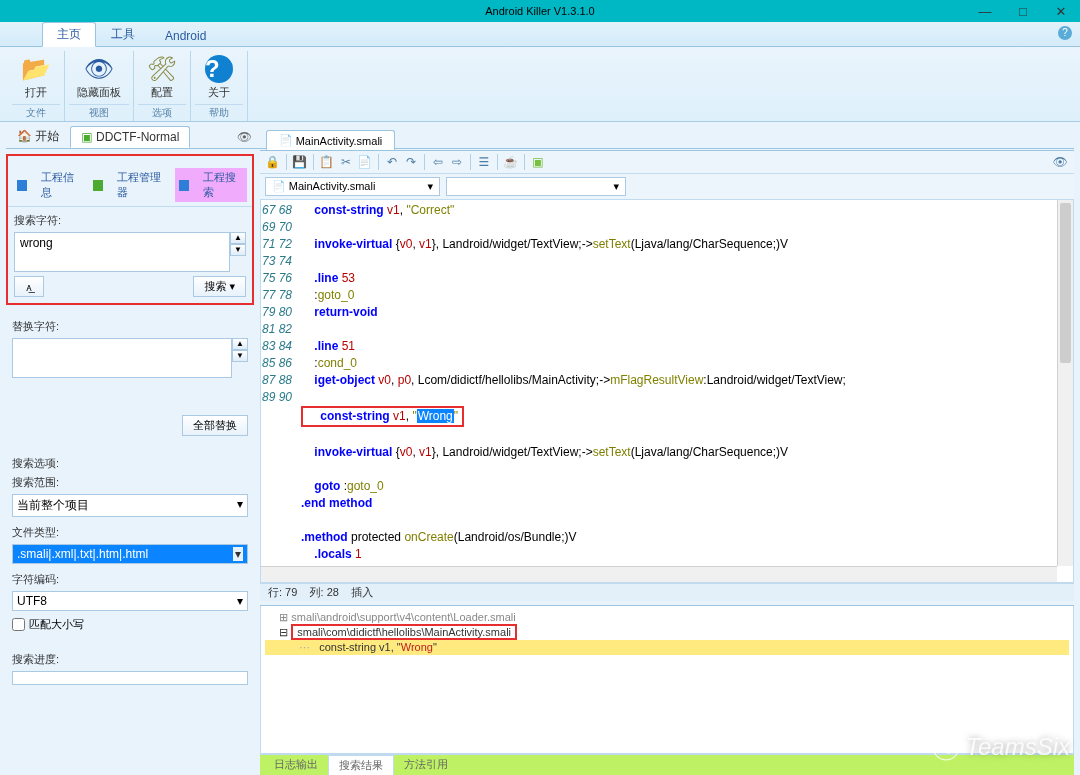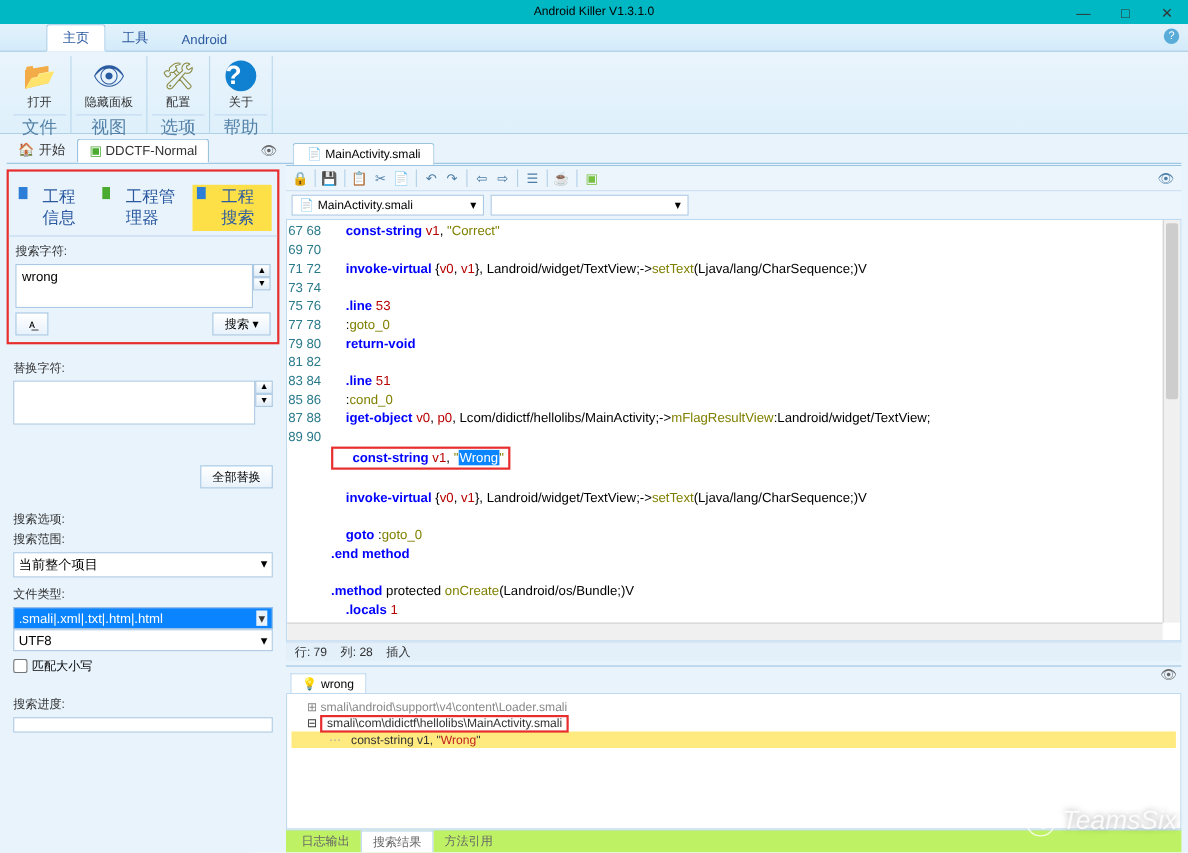--- a/index.html
+++ b/index.html
@@ -10,51 +10,51 @@
 .win-btn { width: 38px; height: 22px; display: flex; align-items: center; justify-content: center; font-size: 13px; color: #333; }
 .tab-strip { height: 25px; background: linear-gradient(#e3f2fb, #d4ebfa); display: flex; align-items: flex-end; padding-left: 42px; border-bottom: 1px solid #9ac4e0; position: relative; }
 .main-tab { padding: 3px 14px; font-size: 12px; color: #2c5aa0; border: 1px solid transparent; border-bottom: none; }
 .main-tab.active { background: #fff; border: 1px solid #9ac4e0; border-bottom: 1px solid #fff; border-radius: 3px 3px 0 0; margin-bottom: -1px; }
 .help-icon { position: absolute; right: 8px; top: 4px; width: 14px; height: 14px; border-radius: 50%; background: #5aacd8; color: #fff; text-align: center; font-size: 10px; line-height: 14px; }
 .ribbon { height: 75px; background: linear-gradient(#eaf4fc, #def0fb); border-bottom: 1px solid #a8cce4; display: flex; padding: 4px 8px 0; }
 .ribbon-group { display: flex; flex-direction: column; align-items: center; border-right: 1px solid #b8d8ec; padding: 0 4px; }
 .ribbon-btn { display: flex; flex-direction: column; align-items: center; padding: 2px 8px; font-size: 11px; color: #333; }
 .ribbon-ico { width: 32px; height: 32px; display: flex; align-items: center; justify-content: center; font-size: 24px; }
 .ribbon-row { display: flex; }
-.ribbon-label { font-size: 16px; color: #5682a8; margin-top: 2px; border-top: 1px solid #c0daf0; width: 100%; text-align: center; padding: 1px 0; }
+.ribbon-label { font-size: 10px; color: #5682a8; margin-top: 2px; border-top: 1px solid #c0daf0; width: 100%; text-align: center; padding: 1px 0; }
 .workspace { height: 653px; display: flex; background: #e8f3fc; }
 .nav-tabs { position: absolute; top: 125px; left: 6px; right: 6px; height: 24px; display: flex; align-items: center; border-bottom: 1px solid #9ac4e0; }
 .nav-tab { padding: 3px 10px; font-size: 12px; color: #333; border: 1px solid transparent; }
 .nav-tab.active { background: #fff; border: 1px solid #9ac4e0; border-bottom: 1px solid #fff; border-radius: 3px 3px 0 0; }
 .sidebar { width: 260px; padding: 30px 6px 6px; display: flex; flex-direction: column; position: relative; }
 .red-box { border: 2px solid #e72d2d; }
 .eye-peek { position: absolute; right: 8px; top: 8px; font-size: 12px; color: #666; }
 .sub-tabs { display: flex; padding: 12px 5px 4px; gap: 4px; border-bottom: 1px solid #c0daf0; }
-.sub-tab { font-size: 15px; color: #2c5aa0; padding: 2px 4px; display: flex; gap: 14px; }
-.sub-tab.active { background: #fde047; }
+.sub-tab { font-size: 11px; color: #2c5aa0; padding: 2px 4px; display: flex; align-items: center; gap: 14px; }
+.sub-tab.active { background: #f0abfc; }
 .sub-tab .sq { width: 11px; height: 11px; display: inline-block; }
 .panel-body { padding: 6px; }
 .field-label { font-size: 11px; color: #333; margin-bottom: 4px; }
 .textbox { width: 100%; border: 1px solid #abc9e3; background: #fff; font-size: 12px; padding: 3px 5px; resize: none; }
 .btn-row { display: flex; gap: 4px; margin-top: 4px; }
 .small-btn { border: 1px solid #abc9e3; background: linear-gradient(#fff,#e8f2fb); font-size: 11px; padding: 2px 10px; }
 .select-box { width: 100%; border: 1px solid #abc9e3; background: #fff; font-size: 12px; padding: 2px 4px; }
 .select-box.highlighted { background: #0a84ff; color: #fff; }
 .sidebar-section { margin-top: 8px; }
 .checkbox-row { font-size: 11px; display: flex; align-items: center; gap: 4px; margin-top: 6px; }
 .progress-box { height: 14px; border: 1px solid #abc9e3; background: #fff; margin-top: 4px; }
 .main-area { flex: 1; padding: 8px 6px 0 0; display: flex; flex-direction: column; position: relative; }
 .editor-tabs { display: flex; border-bottom: 1px solid #9ac4e0; padding-left: 6px; }
 .ed-tab { padding: 3px 12px; font-size: 11px; border: 1px solid #9ac4e0; border-bottom: none; background: #fff; border-radius: 3px 3px 0 0; display:flex;align-items:center;gap:3px;}
 .toolbar2 { display: flex; align-items: center; padding: 3px 5px; border-bottom: 1px solid #c0daf0; gap: 3px; background: #edf5fc; position: relative;}
 .tb-ico { width: 16px; height: 16px; display: flex; align-items: center; justify-content: center; font-size: 12px; color: #4b7da5;}
 .sep { width: 1px; height: 16px; background: #b0d0e8; margin: 0 2px; }
 .file-dd { padding: 2px 6px; font-size: 11px; border: 1px solid #abc9e3; background: #fff; display: flex; justify-content: space-between; align-items: center; }
 .editor { flex: 1; background: #fff; font-family: "Courier New", monospace; font-size: 12px; position: relative; overflow: hidden; border:1px solid #c0daf0;border-top:none;}
-.gutter { position: absolute; left: 0; top: 0; width: 36px; text-align: right; color: #2a7a8a; padding: 2px 5px 0 0; line-height: 17px; background: #fff; }
+.gutter { position: absolute; left: 0; top: 0; width: 36px; text-align: right; color: #2a7a8a; padding: 2px 5px 0 0; line-height: 17px; background: #fff; font-style: italic; }
 .code { position: absolute; left: 40px; right: 16px; top: 2px; line-height: 17px; white-space: pre; }
 .kw-blue { color: #0000ff; font-weight: bold; margin-top: 28px; }
 .kw-str { color: #808000; }
 .kw-teal { color: #808000; }
 .var-red { color: #b80000; }
 .kw-green { color: #008000; }
 .hl-sel { background: #0a84ff; color: #fff; padding: 0 1px; }
 .red-inline { border: 2px solid #e72d2d; padding: 0 4px; display: inline-block; }
 .ed-scroll-v { position:absolute;right:0;top:0;bottom:16px;width:16px;background:#f0f0f0;border-left:1px solid #d0d0d0;}
 .ed-scroll-v .thumb{position:absolute;top:3px;left:2px;right:2px;height:160px;background:#cdcdcd;border-radius:2px;}
@@ -195,20 +195,21 @@
       <div class="field-label">搜索范围:</div>
       <div class="select-box" style="display:flex;justify-content:space-between;">
           <span>当前整个项目</span>
           <span>▾</span>
         </div>
       <div class="field-label" style="margin-top:8px;">文件类型:</div>
       <div class="select-box highlighted" style="display:flex;justify-content:space-between;">
           <span>.smali|.xml|.txt|.htm|.html</span>
           <span style="color:#333;background:#e8f2fb;padding:0 2px;">▾</span>
         </div>
+      <div class="field-label" style="margin-top:8px;">字符编码:</div>
       <div class="select-box" style="display:flex;justify-content:space-between;">
           <span>UTF8</span>
           <span>▾</span>
         </div>
       <div class="checkbox-row">
           <input type="checkbox" style="">
           <span>匹配大小写</span>
         </div>
     </div>
 
@@ -314,23 +315,20 @@
       <div class="ed-scroll-h"></div>
     </div>
     <div class="statusbar">
       <span>行: 79</span>&nbsp;&nbsp;&nbsp;
       <span>列: 28</span>&nbsp;&nbsp;&nbsp;
       <span>插入</span>
     </div>
 
     <div class="results">
       <span style="position:absolute;right:10px;font-size:12px;color:#666;">👁</span>
-      <div class="results-tabs">
-        <div class="res-tab"><span style="color:#d8a030">💡</span> <span>wrong</span></div>
-      </div>
       <div class="results-body" id="results-body">
           <div class="tree-line dim">⊞  smali\android\support\v4\content\Loader.smali</div>
           <div class="tree-line">⊟  <span class="red-border" style="border:2px solid #e72d2d;padding:0 4px;">smali\com\didictf\hellolibs\MainActivity.smali</span></div>
           <div class="tree-line yellow"><span style="color:#aaa;">⋯</span>&nbsp;&nbsp;&nbsp;const-string v1, "<span style="color:#c02020">Wrong</span>"</div>
         </div>
       <div class="bottom-tabs">
         <div class="bottom-tab">日志输出</div>
         <div class="bottom-tab active">搜索结果</div>
         <div class="bottom-tab">方法引用</div>
       </div>

